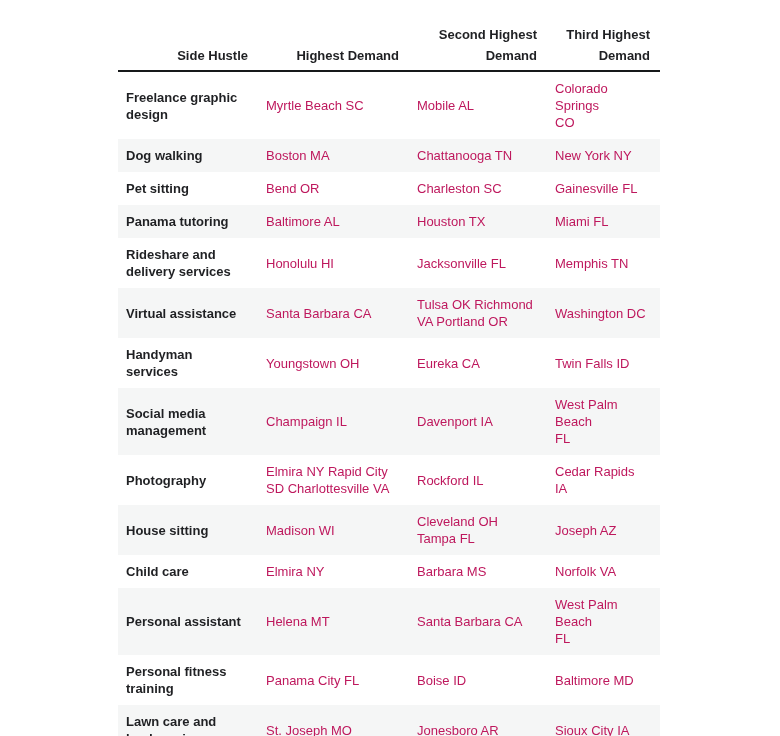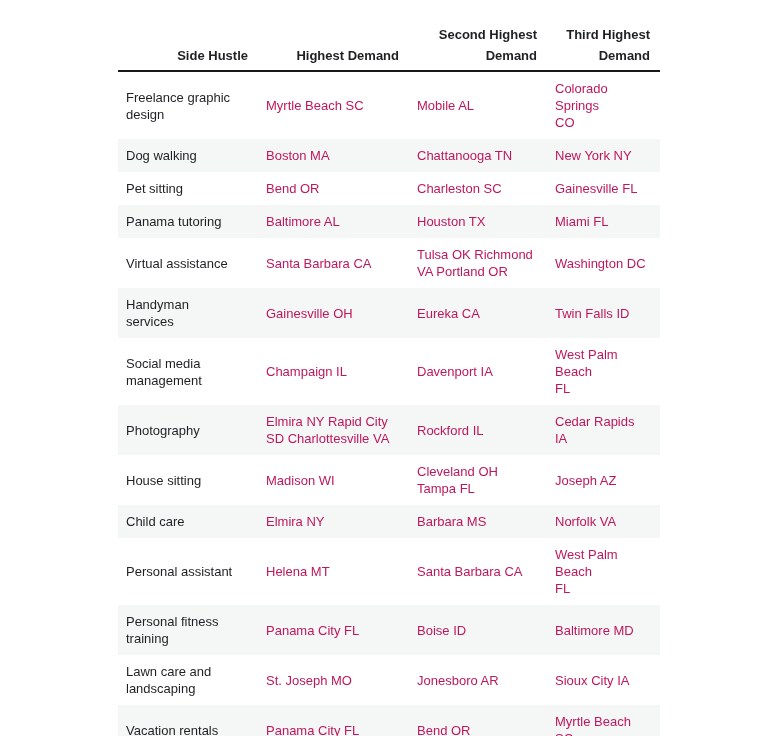--- a/index.html
+++ b/index.html
@@ -42,21 +42,21 @@
   td {
     font-size: 13px;
     line-height: 17px;
     font-weight: 400;
     color: #be185d;
     vertical-align: middle;
     padding: 8px 10px 8px 8px;
     white-space: pre-line;
   }
   td.hustle {
-    font-weight: 400;
+    font-weight: 700;
     color: #1f2023;
   }
   tbody tr:nth-child(even) {
     background: #f5f6f6;
   }
 </style>
 </head>
 <body>
 
 <div class="table-wrap">
@@ -98,30 +98,37 @@
         <td>Charleston SC</td>
         <td>Gainesville FL</td>
       </tr>
       <tr>
         <td class="hustle">Panama tutoring</td>
         <td>Baltimore AL</td>
         <td>Houston TX</td>
         <td>Miami FL</td>
       </tr>
       <tr>
+        <td class="hustle">Rideshare and
+delivery services</td>
+        <td>Honolulu HI</td>
+        <td>Jacksonville FL</td>
+        <td>Memphis TN</td>
+      </tr>
+      <tr>
         <td class="hustle">Virtual assistance</td>
         <td>Santa Barbara CA</td>
         <td>Tulsa OK Richmond
 VA Portland OR</td>
         <td>Washington DC</td>
       </tr>
       <tr>
         <td class="hustle">Handyman
 services</td>
-        <td>Gainesville OH</td>
+        <td>Youngstown OH</td>
         <td>Eureka CA</td>
         <td>Twin Falls ID</td>
       </tr>
       <tr>
         <td class="hustle">Social media
 management</td>
         <td>Champaign IL</td>
         <td>Davenport IA</td>
         <td>West Palm Beach
 FL</td>

